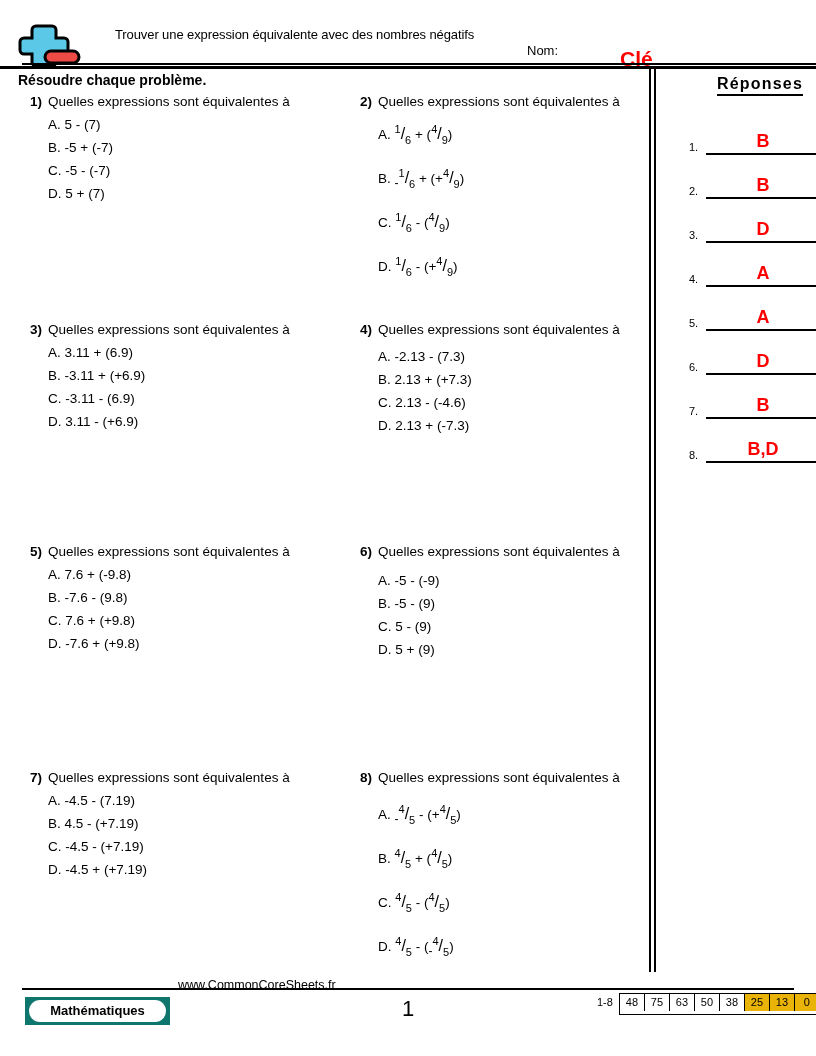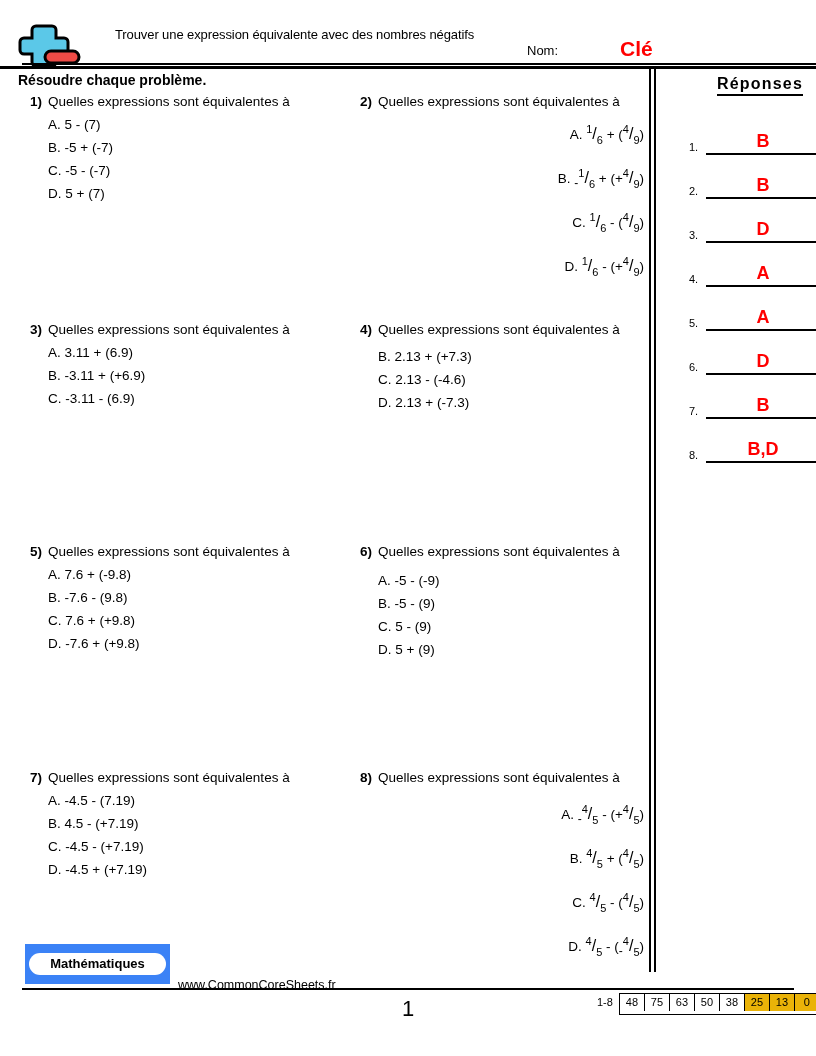--- a/index.html
+++ b/index.html
@@ -52,21 +52,21 @@
   .header-name-label {
     position: absolute;
     left: 527px;
     top: 44px;
     font-size: 13px;
     line-height: 14px;
   }
   .header-name-value {
     position: absolute;
     left: 620px;
-    top: 38px;
+    top: 48px;
     font-size: 21px;
     line-height: 22px;
     font-weight: bold;
     color: #ff0000;
   }
   .header-rule-short {
     position: absolute;
     left: 22px;
     top: 63px;
     width: 94px;
@@ -158,21 +158,20 @@
     margin-left: 30px;
     margin-top: 2px;
   }
   .choice {
     font-size: 13.5px;
     line-height: 23px;
     white-space: nowrap;
   }
   .choice.frac {
     line-height: 33px;
-    text-align: right;
   }
   .lbl { }
 
   
   .num {
     font-size: 11px;
     vertical-align: 6px;
   }
   .den {
     font-size: 11px;
@@ -243,24 +242,24 @@
     position: absolute;
     left: 22px;
     top: 988px;
     width: 772px;
     height: 2px;
     background: #000;
   }
   .brand {
     position: absolute;
     left: 25px;
-    top: 944px;
+    top: 997px;
     width: 145px;
-    height: 40px;
-    background: #3b82f6;
+    height: 28px;
+    background: #0f766e;
     display: flex;
     align-items: center;
     justify-content: center;
   }
   .brand-pill {
     width: 137px;
     height: 22px;
     background: #fff;
     border-radius: 11px;
     display: flex;
@@ -381,29 +380,31 @@
     <div class="qrow" style="height:222px">
       <div class="qcell left">
         <div class="qhead">
           <span class="qnum">3)</span>
           <span class="qtext">Quelles expressions sont équivalentes à</span>
         </div>
         <div class="choices">
           <div class="choice"><span>A.</span> <span>3.11 + (6.9)</span></div>
           <div class="choice"><span>B.</span> <span>-3.11 + (+6.9)</span></div>
           <div class="choice"><span>C.</span> <span>-3.11 - (6.9)</span></div>
+          <div class="choice"><span>D.</span> <span>3.11 - (+6.9)</span></div>
         </div>
       </div>
 
       <div class="qcell right">
         <div class="qhead">
           <span class="qnum">4)</span>
           <span class="qtext">Quelles expressions sont équivalentes à</span>
         </div>
         <div class="choices" style="margin-top:6px">
+          <div class="choice"><span>A.</span> <span>-2.13 - (7.3)</span></div>
           <div class="choice"><span>B.</span> <span>2.13 + (+7.3)</span></div>
           <div class="choice"><span>C.</span> <span>2.13 - (-4.6)</span></div>
           <div class="choice"><span>D.</span> <span>2.13 + (-7.3)</span></div>
         </div>
       </div>
     </div>
 
     <div class="qrow" style="height:226px">
       <div class="qcell left">
         <div class="qhead">

